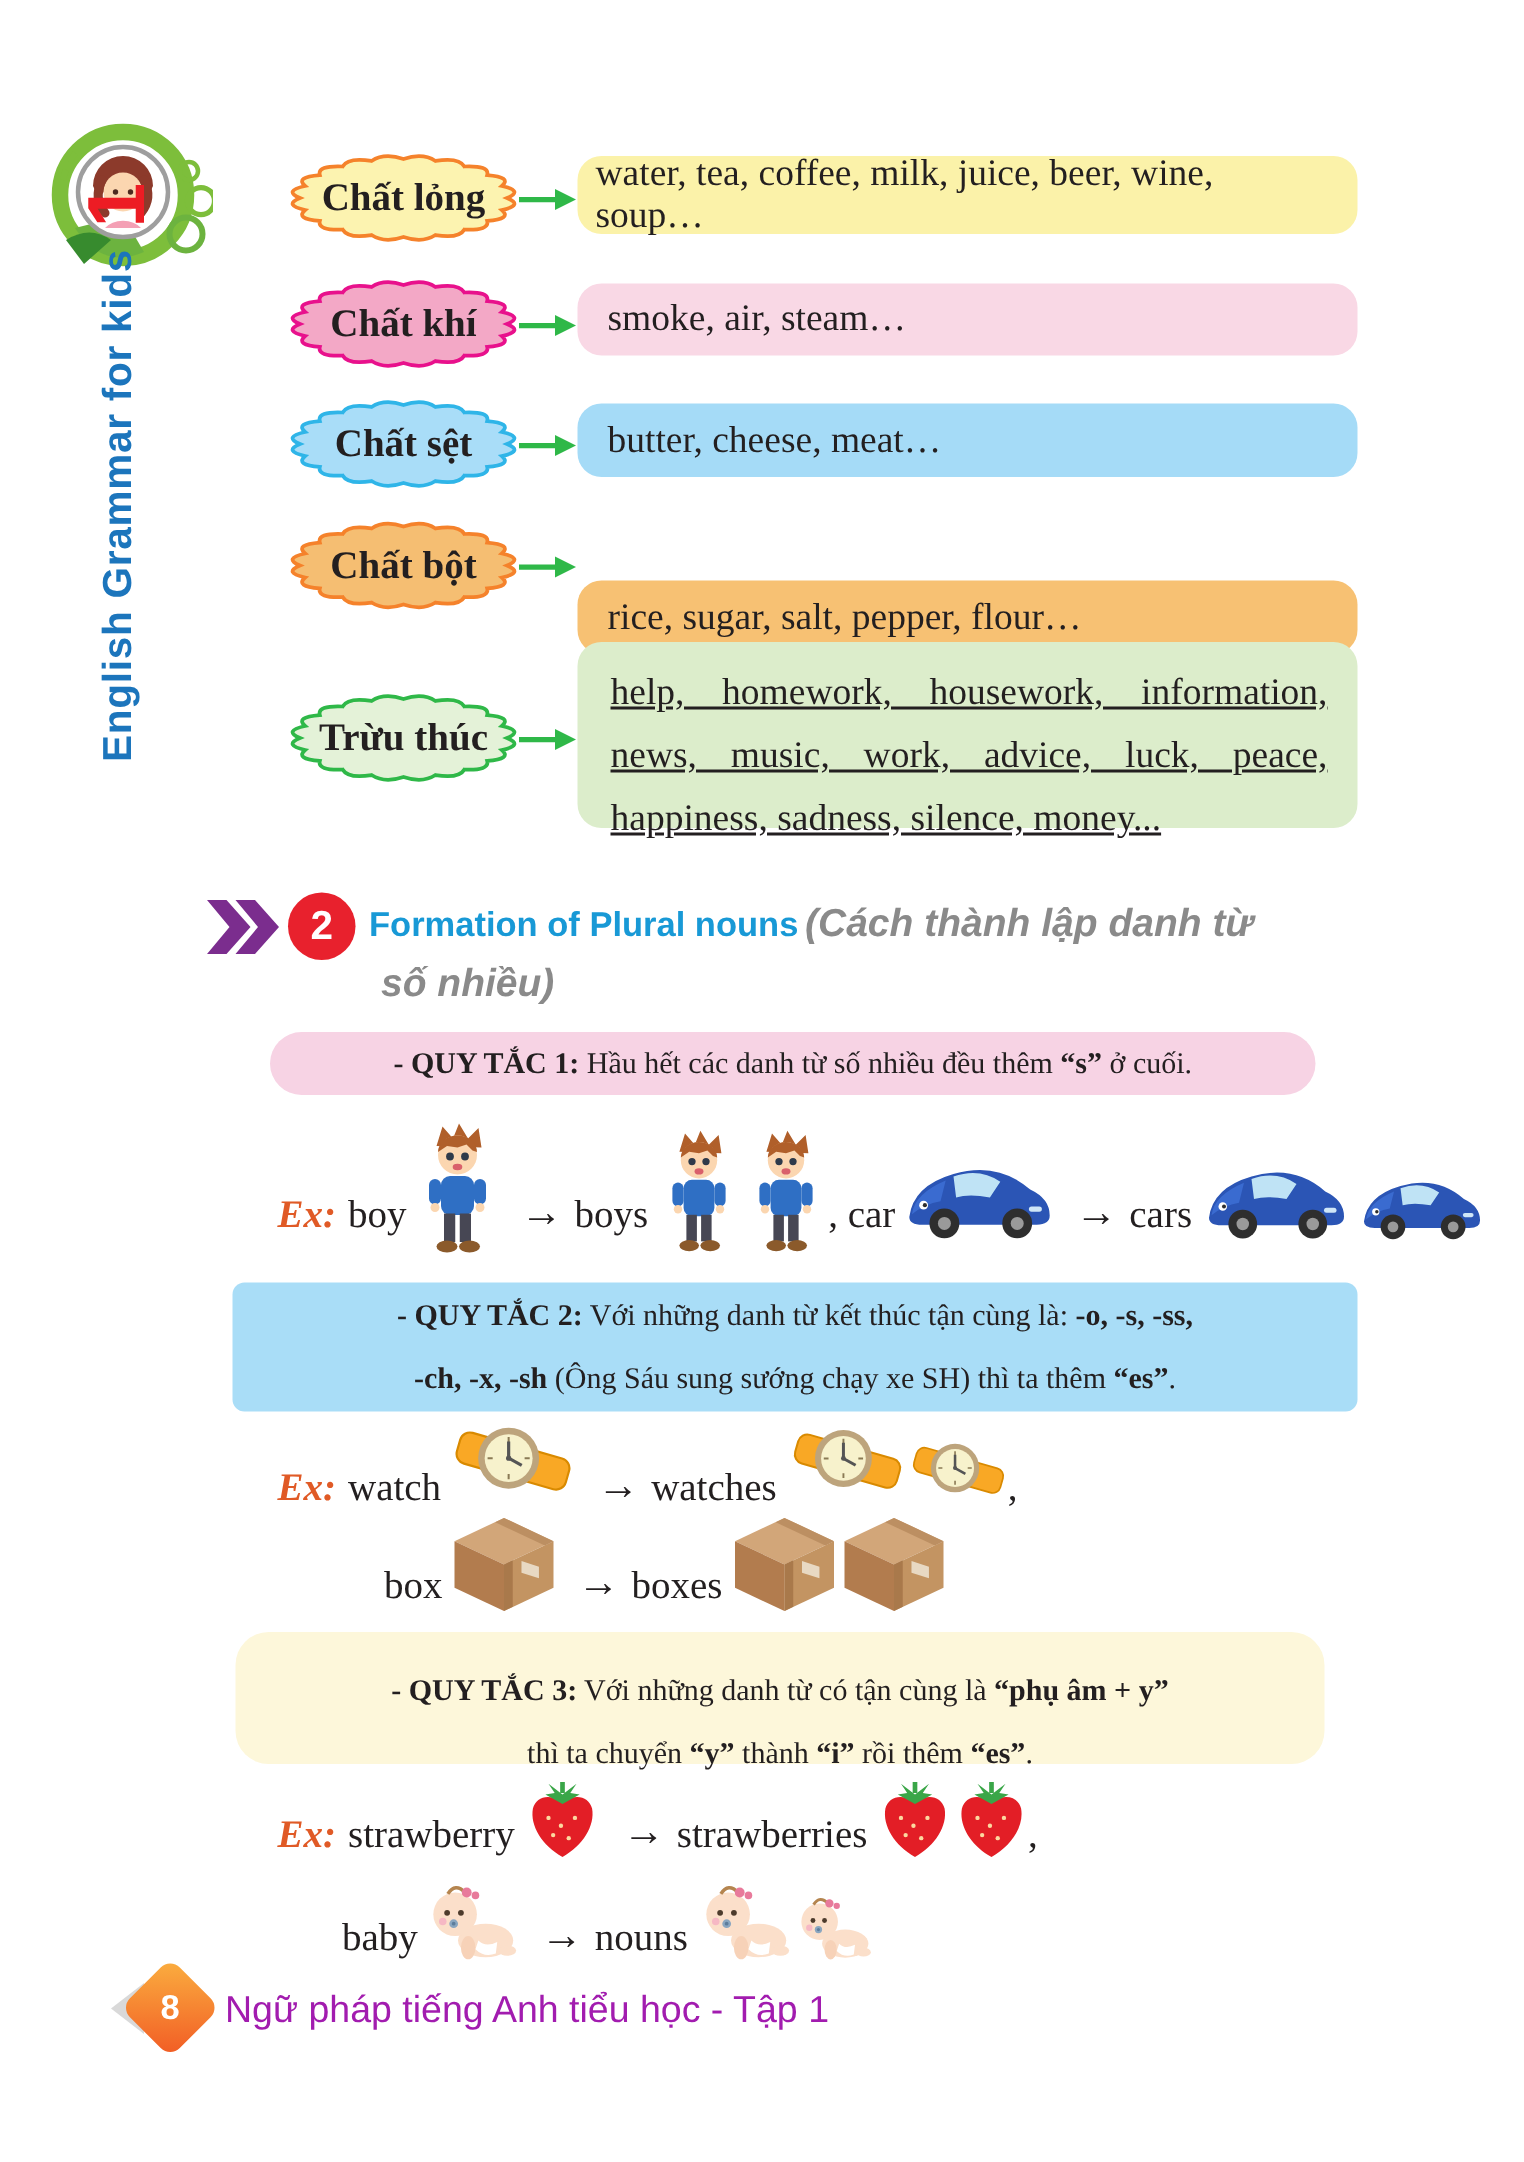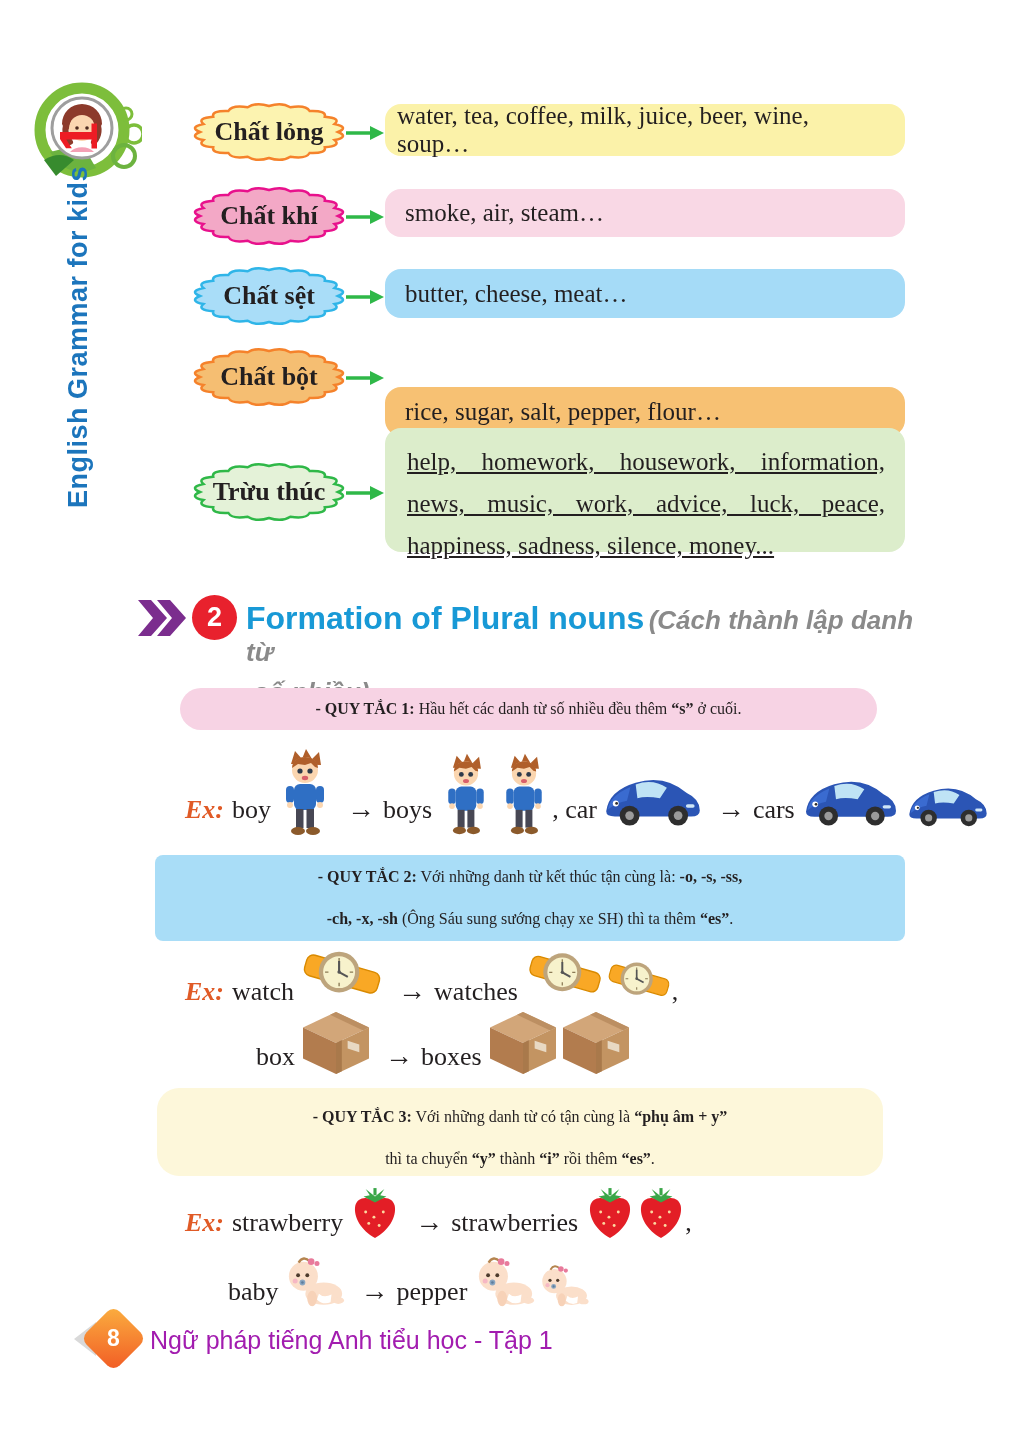--- a/index.html
+++ b/index.html
@@ -48,31 +48,31 @@
   .bg4 { background:#dcedcb; }
 
   
   .chev { position:absolute; left:138px; top:598px; width:50px; height:40px; }
   .num-badge {
     position:absolute; left:192px; top:595px; width:45px; height:45px; border-radius:50%;
     background:#e8212d; color:#fff; display:flex; align-items:center; justify-content:center;
     font-family:"Liberation Sans", sans-serif; font-weight:bold; font-size:27px;
   }
   .headblock { position:absolute; left:246px; top:600px; width:680px; font-family:"Liberation Sans", sans-serif; font-weight:bold; }
-  .headblock .t { color:#1899d6; font-size:32px; }
+  .headblock .t { color:#1899d6; font-size:23px; }
   .headblock .s { color:#8a8a8a; font-size:26px; font-style:italic; }
   .headblock .line2 { margin-top:9px; margin-left:8px; }
 
   
-  .rulebox { position:absolute; font-size:16px; text-align:center; color:#231f20; }
+  .rulebox { position:absolute; font-size:20px; text-align:center; color:#231f20; }
   .rulebox b { font-weight:bold; }
   .rule1 { left:180px; top:688px; width:697px; height:42px; line-height:42px; border-radius:21px; background:#f7d3e4; }
   .rule2 { left:155px; top:855px; width:750px; height:86px; border-radius:8px; background:#a9ddf7; padding-top:1px; }
   .rule2 .ln, .rule3 .ln { line-height:42px; }
-  .rule3 { left:157px; top:1088px; width:726px; height:88px; border-radius:22px; background:#fdf7da; padding-top:8px; }
+  .rule3 { left:157px; top:1088px; width:726px; height:88px; border-radius:22px; background:#fdf7da; padding-top:18px; }
 
   
   .ex-row { position:absolute; display:flex; align-items:flex-end; font-size:26px; }
   .ex-row .word { padding-bottom:14px; white-space:pre; }
   .ex-row .word.lo { padding-bottom:8px; }
   .ex-label { color:#e05a26; font-weight:bold; font-style:italic; padding-bottom:14px; margin-right:8px; }
   .ex-label.lo { padding-bottom:8px; }
   .arr { padding-bottom:14px; font-size:28px; margin:0 8px; }
   .arr.lo { padding-bottom:8px; }
   .pair { display:flex; align-items:flex-end; gap:2px; }
@@ -386,21 +386,21 @@
   </span>
   <span class="word lo">,</span>
 </div>
 
 <div class="ex-row" style="top:1243px; left:228px; height:72px;">
   <span class="word lo">baby</span>
   <svg class="img" width="62" height="54" viewBox="0 0 64 54" style="margin:0 6px 6px;">
       <use href="#i-baby"></use>
     </svg>
   <span class="arr lo">→</span>
-  <span class="word lo">pepper</span>
+  <span class="word lo">nouns</span>
   <span class="pair" style="margin-left:8px; gap:2px;">
     <svg class="img" width="62" height="54" viewBox="0 0 64 54" style="margin-bottom:6px;">
         <use href="#i-baby"></use>
       </svg>
     <svg class="img" width="52" height="46" viewBox="0 0 64 54" style="margin-bottom:6px;">
         <use href="#i-baby"></use>
       </svg>
   </span>
 </div>
 

